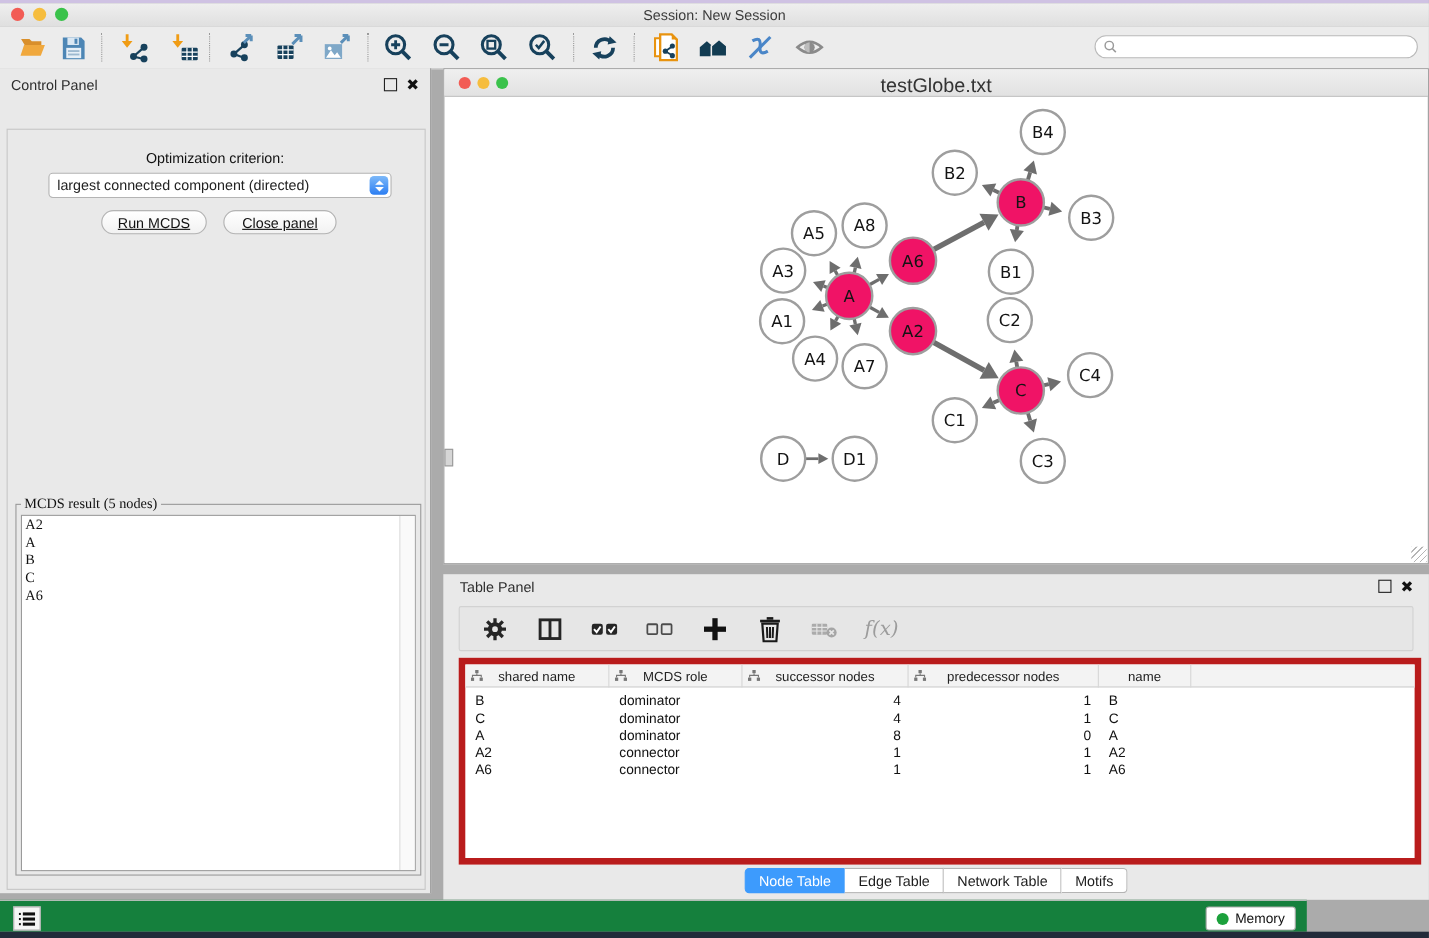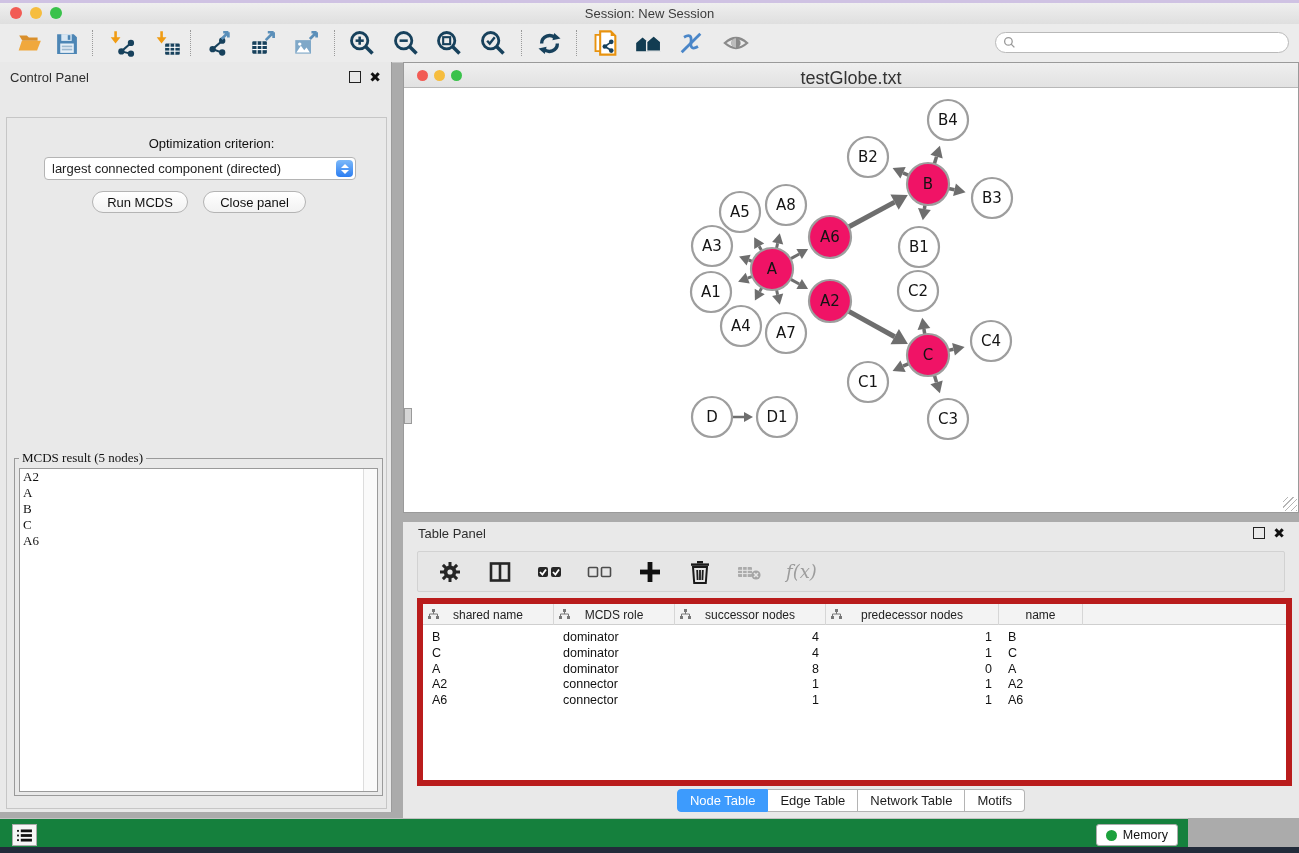--- a/index.html
+++ b/index.html
@@ -17,38 +17,38 @@
   .tl.red{background:#f25c55;left:10px;}
   .tl.yellow{background:#f6bd3e;left:30px;}
   .tl.green{background:#3ac24b;left:50px;}
   .title-text{width:100%;text-align:center;top:3px;color:#3c3c3c;font-size:13px;}
   
   .toolbar{left:0;top:24px;width:1299px;height:38px;background:#ececec;border-bottom:1px solid #c6c6c6;}
   .tb-icon{width:30px;height:30px;top:4px;display:flex;align-items:center;justify-content:center;}
   .tb-sep{top:6px;width:0;height:26px;border-left:1px dotted #9a9a9a;}
   .search-box{left:995px;top:8px;width:294px;height:21px;background:#fff;border:1px solid #b9b9b9;border-radius:11px;display:flex;align-items:center;padding-left:7px;box-sizing:border-box;}
   
-  .control-panel{left:0;top:62px;width:392px;height:750px;background:#e9e9e9;border-right:1px solid #9c9c9c;box-sizing:border-box;padding-left:16px;}
+  .control-panel{left:0;top:62px;width:392px;height:750px;background:#e9e9e9;border-right:1px solid #9c9c9c;box-sizing:border-box;}
   .panel-title{font-size:13px;color:#2e2e2e;}
   .win-btns{display:flex;gap:8px;align-items:center;}
   .float-glyph{width:10px;height:10px;border:1.5px solid #222;display:inline-block;}
   .close-glyph{font-weight:bold;font-size:14px;color:#111;line-height:10px;}
   .tabs-row{display:flex;}
   .tab{height:20px;line-height:20px;padding:0 12px;background:#fff;border:1px solid #b4b4b4;border-left:none;font-size:13px;color:#1c1c1c;}
   .tab:first-child{border-left:1px solid #b4b4b4;border-radius:4px 0 0 4px;}
   .tab:last-child{border-radius:0 4px 4px 0;}
   .tab.active{background:#3d9bfd;border-color:#3d9bfd;color:#fff;}
   .tabpane-border{border:1px solid #c6c6c6;}
   .opt-label{width:100%;text-align:center;font-size:13px;color:#111;}
   .dropdown{background:#fff;border:1px solid #b4b4b4;border-radius:4px;display:flex;align-items:center;box-sizing:border-box;}
   .dropdown .dd-text{flex:1;padding-left:7px;font-size:13px;white-space:nowrap;overflow:hidden;}
   .dd-stepper{width:17px;height:17px;margin-right:2px;border-radius:4px;background:linear-gradient(#7db9f9,#2c7ef2);display:flex;flex-direction:column;align-items:center;justify-content:center;gap:2px;}
   .dd-up{width:0;height:0;border-left:4px solid transparent;border-right:4px solid transparent;border-bottom:4px solid #fff;}
   .dd-down{width:0;height:0;border-left:4px solid transparent;border-right:4px solid transparent;border-top:4px solid #fff;}
-  .btn{background:linear-gradient(#ffffff,#f2f2f2);border:1px solid #b4b4b4;border-radius:11px;font-size:13px;color:#111;display:flex;align-items:center;justify-content:center;box-sizing:border-box;}
+  .btn{background:linear-gradient(#ffffff,#f2f2f2);border:1px solid #b4b4b4;border-radius:11px;font-size:13px;color:#111;display:flex;align-items:center;justify-content:center;box-sizing:border-box;text-decoration:underline;}
   fieldset.mcds-result{border:1px solid #9a9a9a;margin:0;padding:0;background:transparent;}
   fieldset.mcds-result legend{font-size:13px;color:#111;margin-left:4px;padding:0 3px;}
   .result-list{background:#fff;border:1px solid #9a9a9a;position:relative;overflow:hidden;}
   .result-item{font-size:13px;color:#111;line-height:16px;padding-left:3px;}
   .vscroll{position:absolute;top:0;right:0;bottom:0;width:13px;background:#fafafa;border-left:1px solid #ddd;}
   
   .net-window{left:403px;top:62px;width:896px;height:451px;background:#fff;border:1px solid #9a9a9a;box-sizing:border-box;}
   .net-titlebar{left:0;top:0;width:100%;height:25px;background:linear-gradient(#efefef,#e2e2e2);border-bottom:1px solid #b8b8b8;box-sizing:border-box;}
   .net-title{width:100%;text-align:center;top:5px;font-size:18px;color:#333;}
   .tl2{width:11px;height:11px;border-radius:50%;top:7px;}

